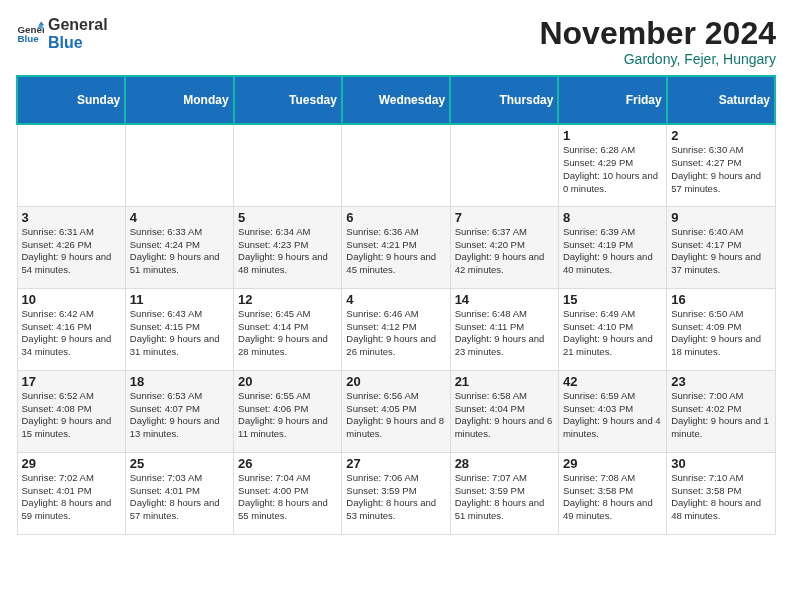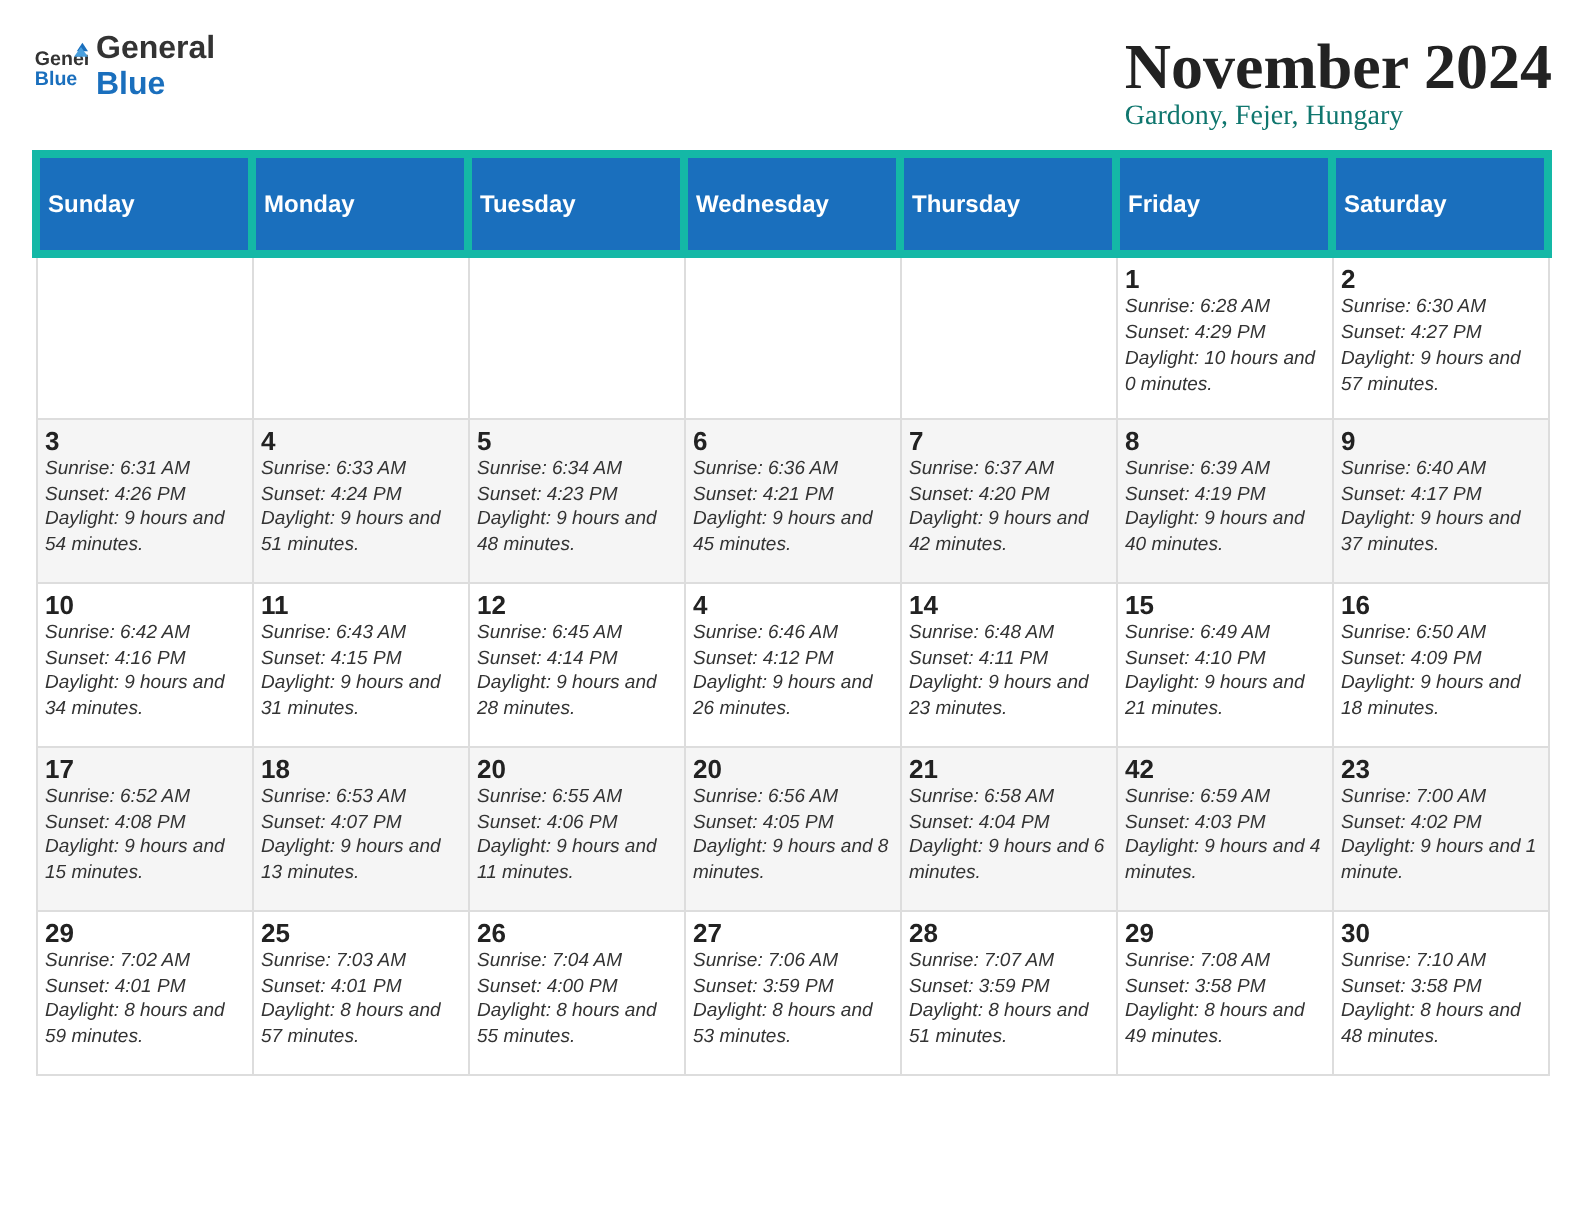--- a/index.html
+++ b/index.html
@@ -24,22 +24,21 @@
     .logo {
       display: flex;
       align-items: center;
       gap: 4px;
     }
     .logo-icon {
       width: 28px;
       height: 28px;
     }
     .title-block {
-      text-align: left;
-      font-family: Liberation Serif, serif;
+      text-align: right;
     }
     .month-title {
       font-size: 32px;
       font-weight: bold;
       color: #222;
       line-height: 1.1;
     }
     .subtitle {
       font-size: 14px;
       color: #0f766e;
@@ -48,22 +47,22 @@
       width: 100%;
       border-collapse: collapse;
       table-layout: fixed;
     }
     .calendar th {
       background: #1a6fbd;
       color: #fff;
       font-size: 12px;
       font-weight: bold;
       padding: 16px 4px;
-      text-align: left;
-      border: 4px solid #14b8a6;
+      text-align: right;
+      border: 2px solid #14b8a6;
     }
     .calendar td {
       border: 1px solid #ddd;
       vertical-align: top;
       padding: 3px 4px;
       font-size: 10px;
       color: #333;
       height: 82px;
       background: #fff;
     }
@@ -74,21 +73,20 @@
       font-size: 13px;
       font-weight: bold;
       color: #222;
       display: block;
       margin-bottom: 1px;
     }
     .day-detail {
       font-size: 9.5px;
       color: #333;
       line-height: 1.35;
-      font-style: italic;
     }
     .empty-cell {
       background: #fff !important;
     }
   </style>
 </head>
 <body>
 
 <div class="page">
   <div class="header">

